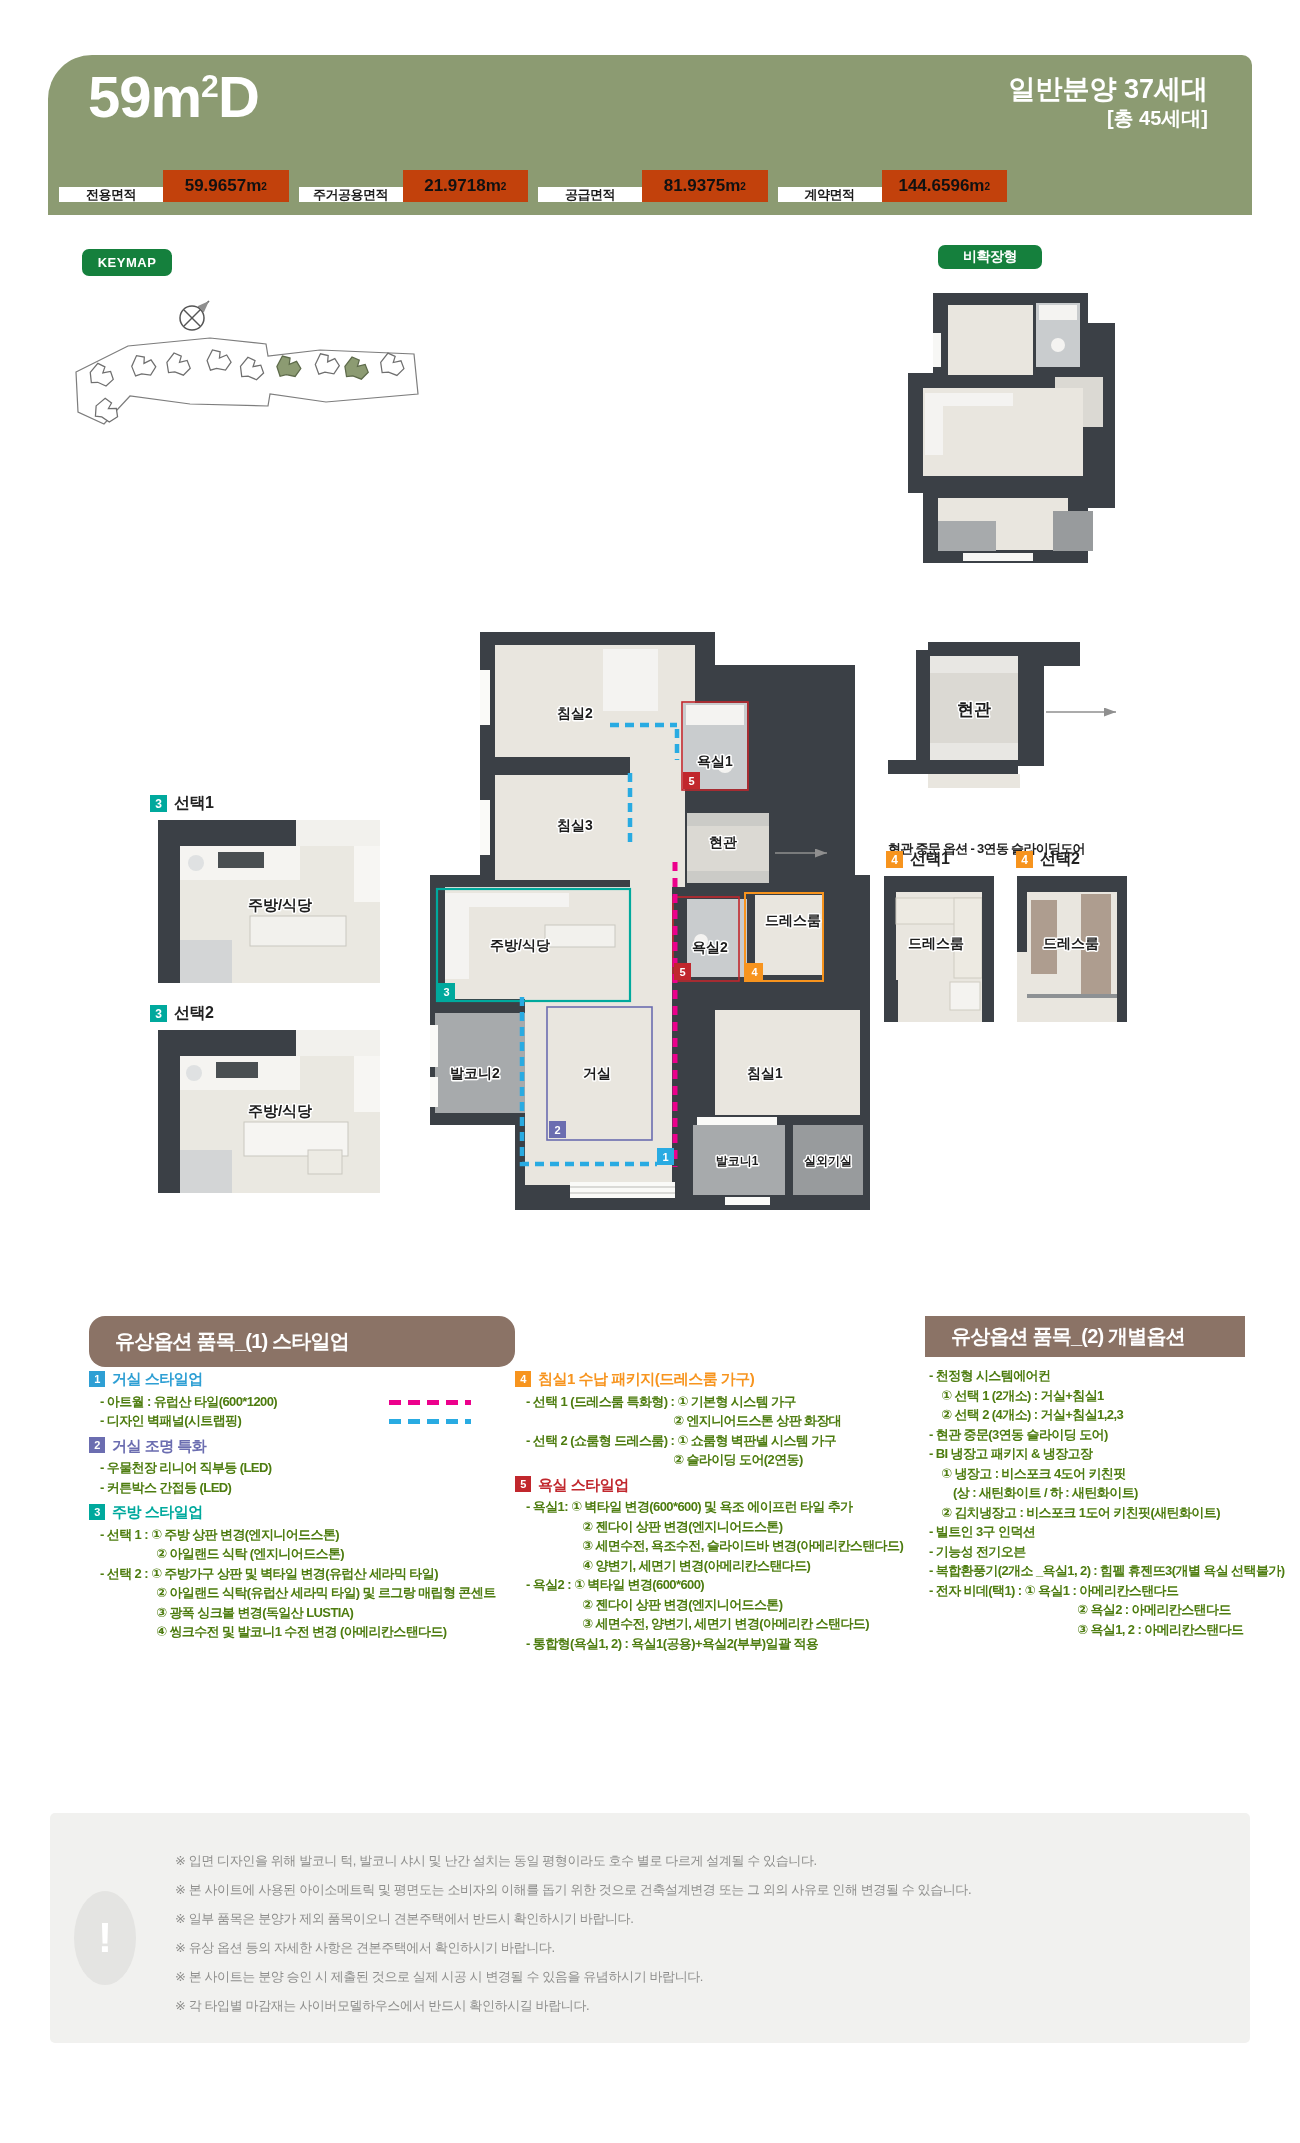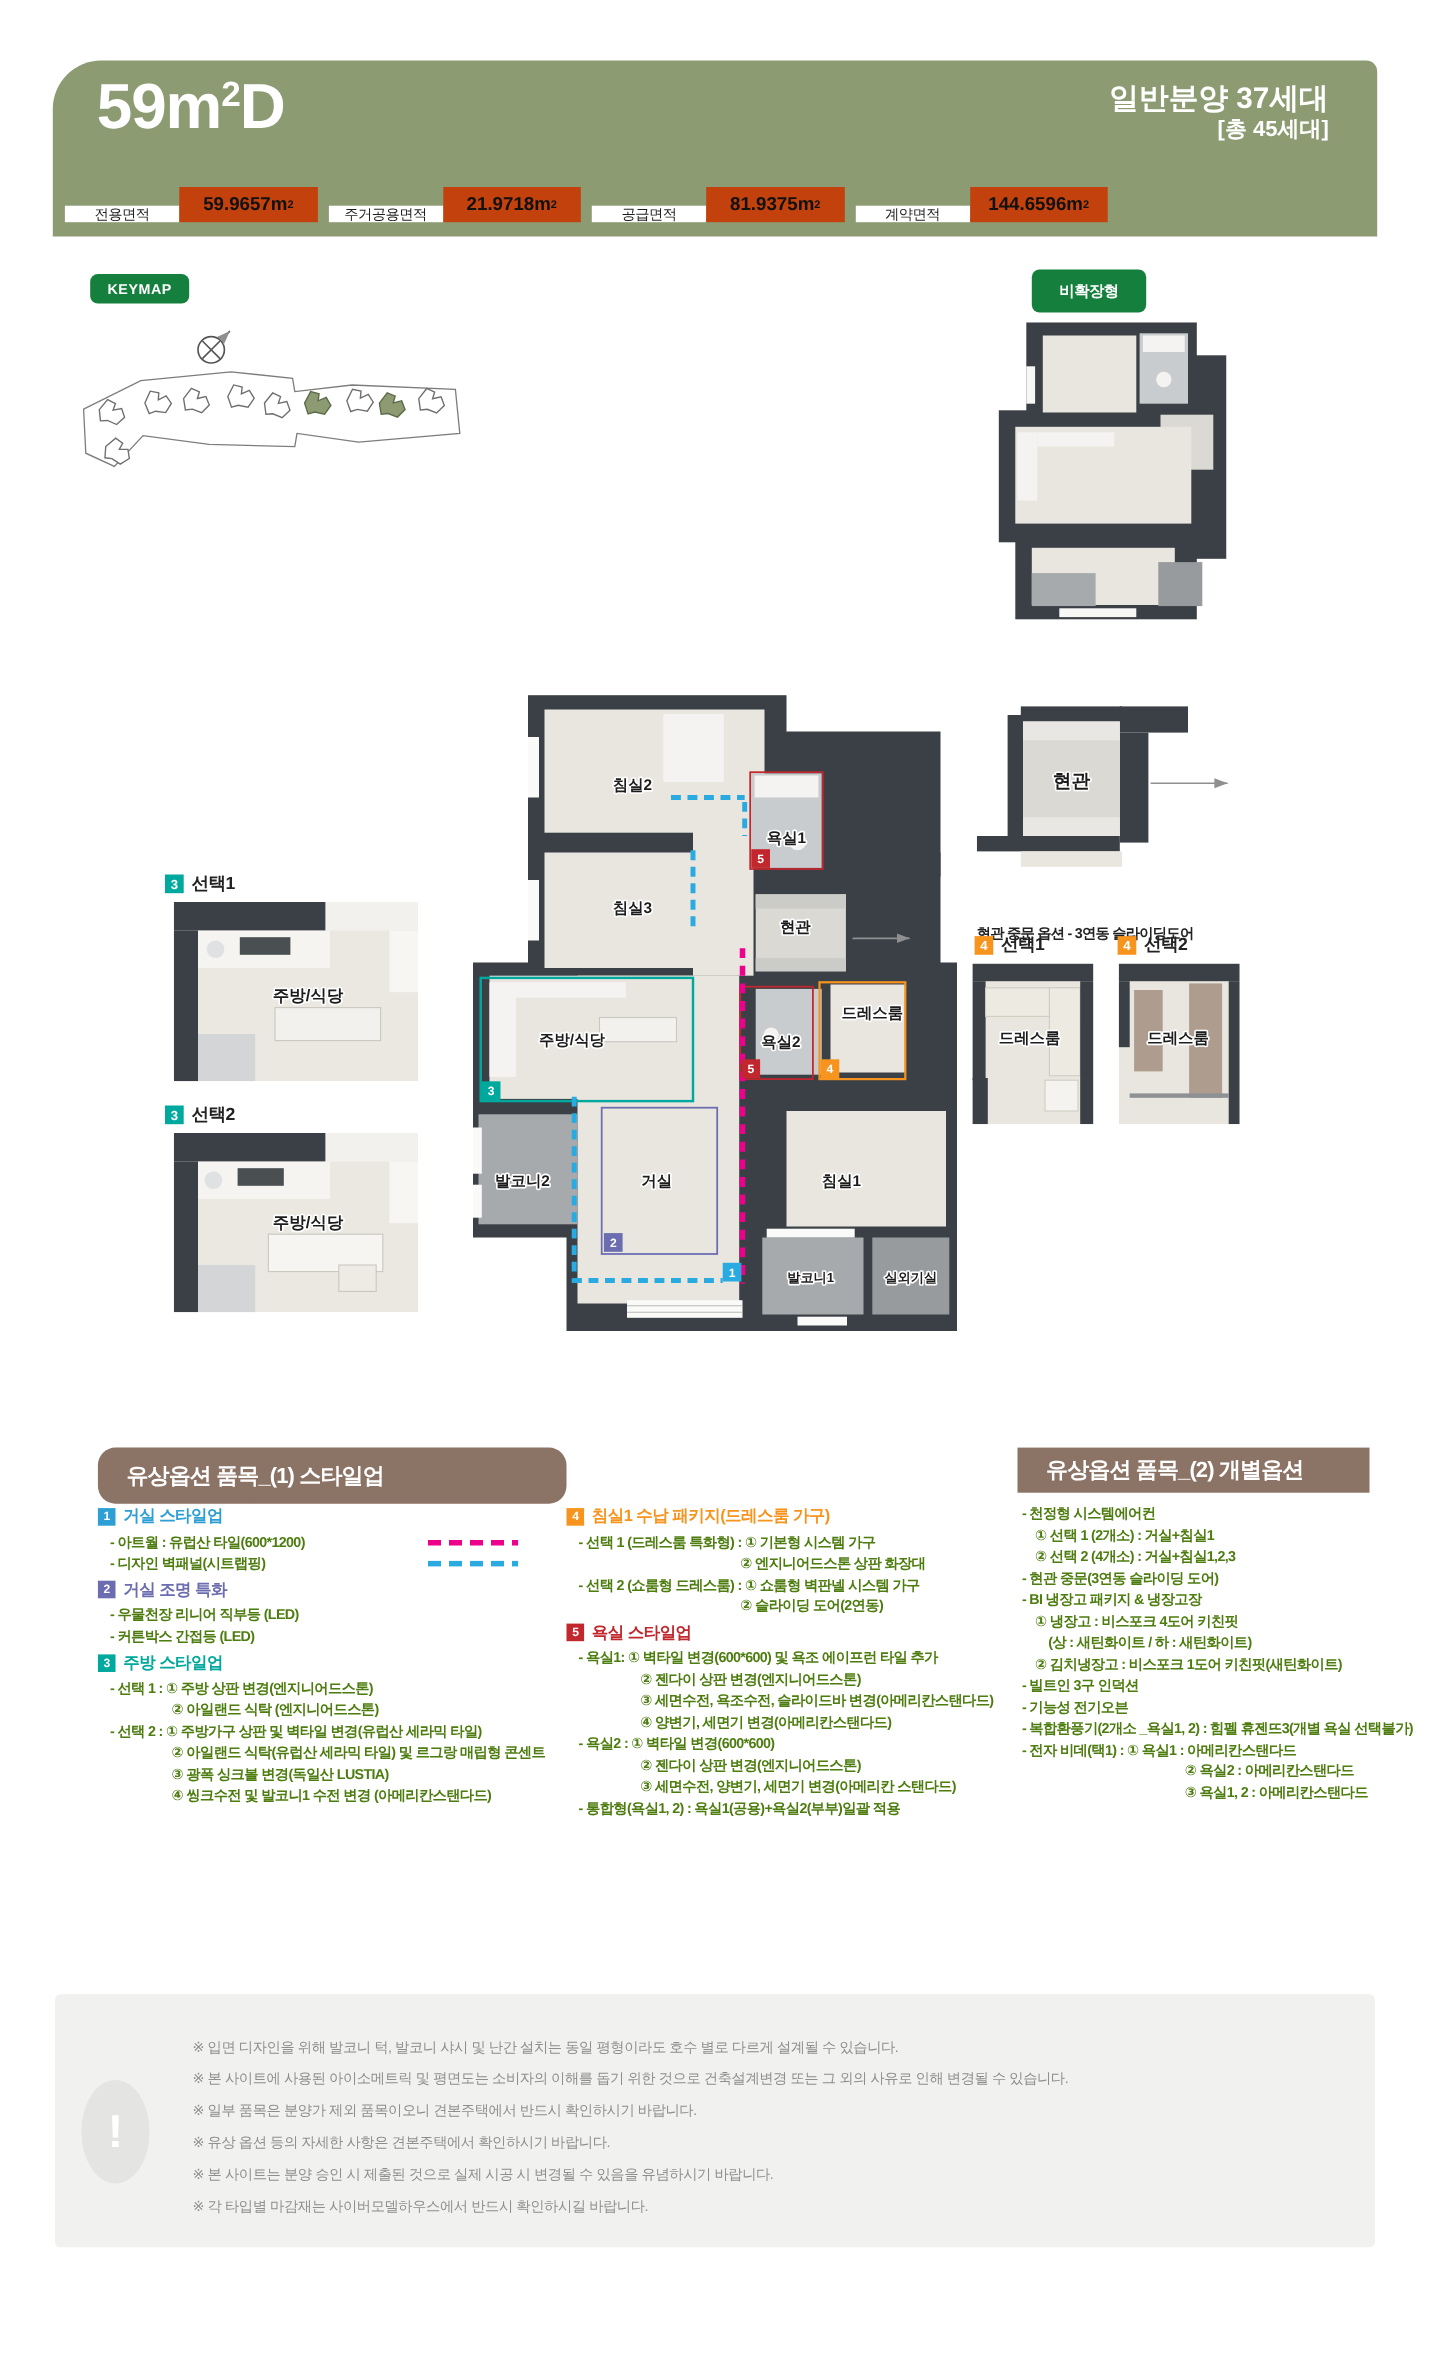--- a/index.html
+++ b/index.html
@@ -10,30 +10,30 @@
   
   .hdr{left:48px;top:55px;width:1204px;height:160px;background:#8C9B72;border-radius:44px 10px 0 0;}
   .hdr-title{position:absolute;left:40px;top:8px;color:#fff;font-weight:bold;font-size:58px;letter-spacing:-1px;}
   .hdr-title .sup{font-size:32px;vertical-align:20px;}
   .hdr-units{position:absolute;right:44px;top:18px;color:#fff;text-align:right;font-weight:bold;}
   .hdr-units .l1{font-size:27px;line-height:32px;}
   .hdr-units .l2{font-size:20px;line-height:26px;}
   .area-strip{left:59px;top:170px;width:948px;height:32px;display:flex;gap:10px;}
   .acell{flex:1;display:flex;}
   .acell .albl{width:104px;background:#fff;display:flex;align-items:center;justify-content:center;
-        font-size:13px;font-weight:normal;color:#1c1c1c;letter-spacing:-0.5px;margin-top:17px;}
+        font-size:13px;font-weight:bold;color:#1c1c1c;letter-spacing:-0.5px;margin-top:17px;}
   .acell .aval{flex:1;background:#c2410c;display:flex;align-items:center;justify-content:center;
         font-size:17px;font-weight:bold;color:#111;}
   .aval .usup{font-size:10px;vertical-align:6px;}
 
   
   .pill{background:#15803d;color:#fff;font-weight:bold;display:flex;align-items:center;justify-content:center;
         border-radius:7px;letter-spacing:0.5px;text-align:right;}
   .keymap-pill{left:82px;top:249px;width:90px;height:27px;font-size:13px;}
-  .nonext-pill{left:938px;top:245px;width:104px;height:39px;font-size:14px;letter-spacing:-0.5px;}
+  .nonext-pill{left:938px;top:245px;width:104px;height:24px;font-size:14px;letter-spacing:-0.5px;}
 
   
   .opt-row{display:flex;align-items:center;gap:7px;}
   .opt-sq{width:17px;height:17px;color:#fff;font-size:12px;font-weight:bold;
         display:flex;align-items:center;justify-content:center;}
   .sq-teal{background:#00A99D;} .sq-orange{background:#F7941E;}
   .opt-txt{font-size:16px;font-weight:bold;color:#222;letter-spacing:-0.5px;}
   .img-caption{font-size:13px;font-weight:bold;color:#222;letter-spacing:-0.7px;}
 
   

